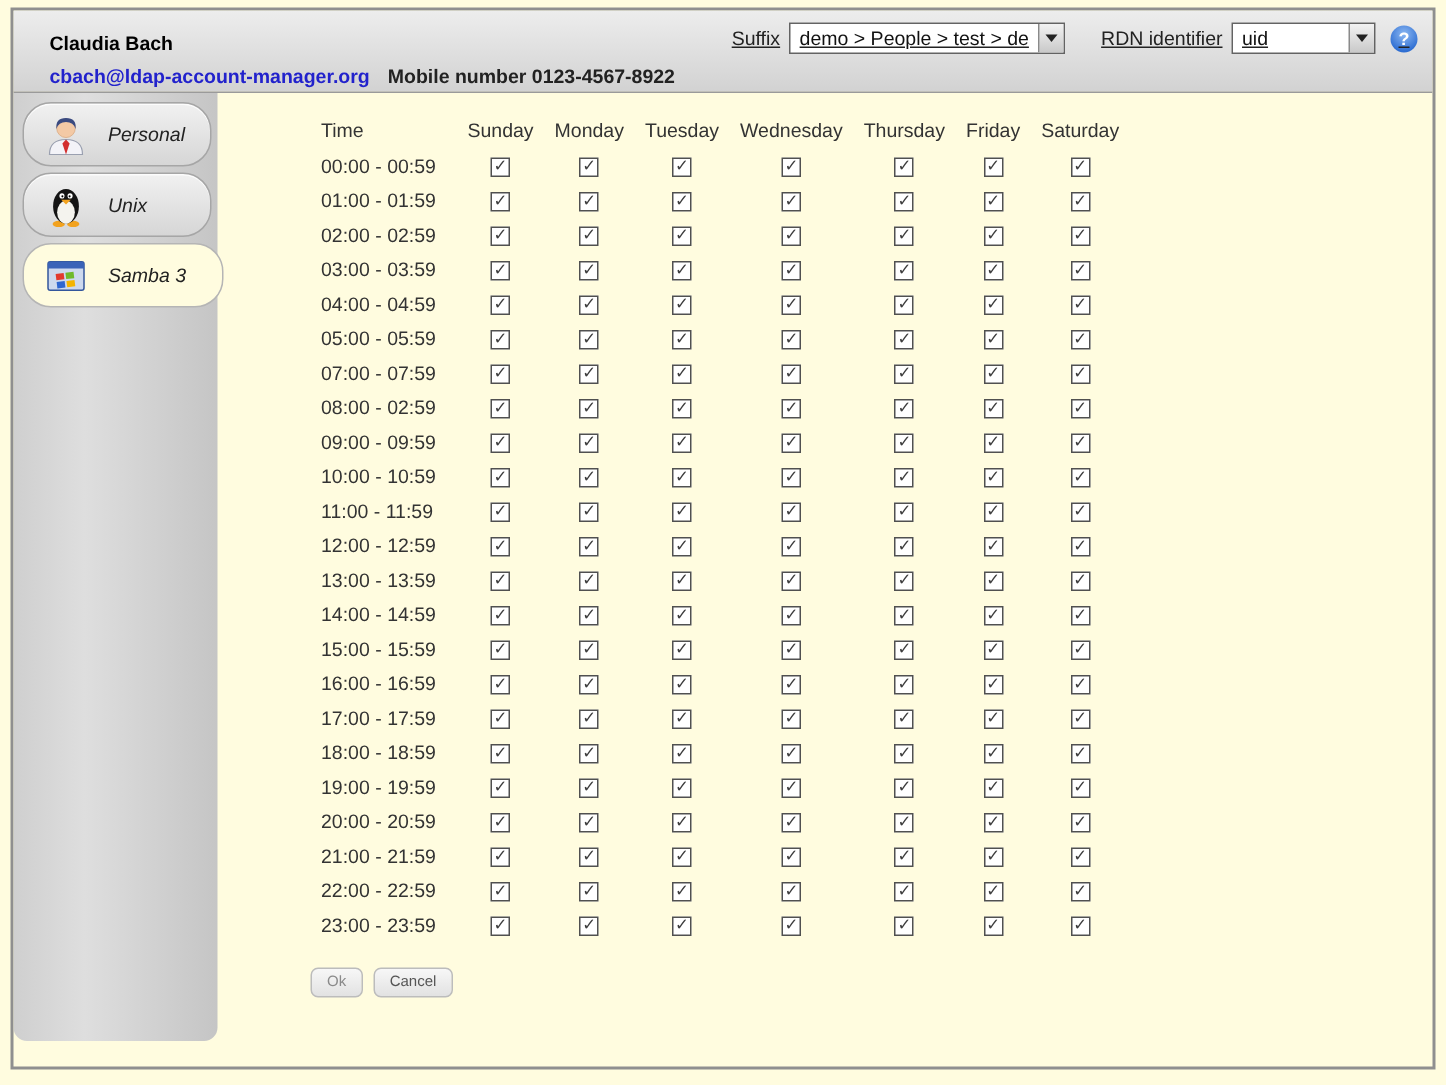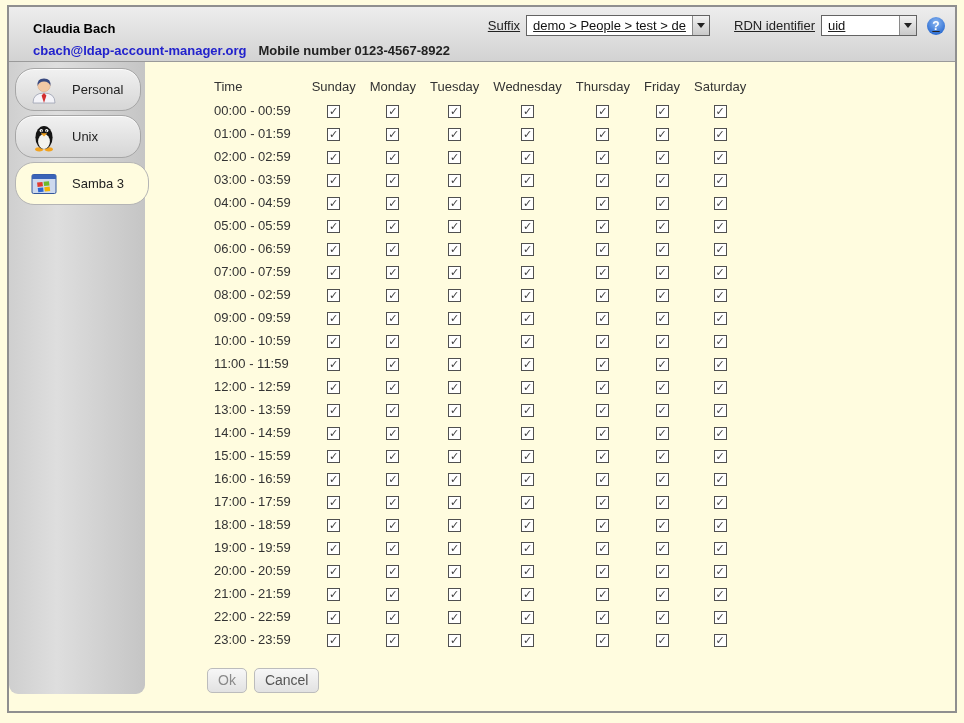--- a/index.html
+++ b/index.html
@@ -57,21 +57,21 @@
     background:linear-gradient(90deg,#cfcfcf,#dedede 35%,#c5c5c5);
     border-radius:0 0 9px 9px;
     padding:6px 0 0 5px;
   }
   .tab {
     height:43px; margin:0 4px 4px 1px;
     border:1px solid #a6a6a6; border-radius:19px;
     background:linear-gradient(#f1f1f1,#d6d6d6);
     box-shadow:inset 0 1px 0 rgba(255,255,255,.8);
     display:flex; align-items:center; gap:12px;
-    padding-left:12px; cursor:pointer; color:#222;
+    padding-left:12px; cursor:pointer; color:#222;font-style:italic;
   }
   .tab.active {
     background:#fffcdf;
     border-color:#b5b5b5;
     margin-right:-4px;
     box-shadow:none;
   }
   .tab svg { width:32px; height:32px; flex:0 0 32px; }
   
   .main { flex:1; padding:14px 0 0 22px;margin-left:40px; }
@@ -84,21 +84,21 @@
     background:#fff; border:1px solid #505050;
     position:relative; vertical-align:middle; cursor:pointer;
   }
   .cb.on::after {
     content:"\2713";
     position:absolute; left:0; top:-1px; width:11px;
     text-align:center; font-size:11px; line-height:13px; color:#3d3d3d;
   }
   .btnrow { margin-top:17px; display:flex; gap:7px; }
   .btn {
-    font-family:inherit; font-size:14px;
+    font-family:inherit; font-size:10px;
     padding:3px 10px 4px 10px;
     background:linear-gradient(#f7f7f7,#e2e2e2);
     border:1px solid #bcbcbc; border-radius:5px;
     cursor:pointer;
   }
   .btn-ok { color:#8a8a8a; }
   .btn-cancel { color:#555; }
 </style>
 </head>
 <body>
@@ -242,30 +242,20 @@
               <td class="time-col">05:00 - 05:59</td>
               <td><span class="cb on"></span></td>
               <td><span class="cb on"></span></td>
               <td><span class="cb on"></span></td>
               <td><span class="cb on"></span></td>
               <td><span class="cb on"></span></td>
               <td><span class="cb on"></span></td>
               <td><span class="cb on"></span></td>
             </tr>
             <tr>
-              <td class="time-col">06:00 - 06:59</td>
-              <td><span class="cb on"></span></td>
-              <td><span class="cb on"></span></td>
-              <td><span class="cb on"></span></td>
-              <td><span class="cb on"></span></td>
-              <td><span class="cb on"></span></td>
-              <td><span class="cb on"></span></td>
-              <td><span class="cb on"></span></td>
-            </tr>
-            <tr>
               <td class="time-col">07:00 - 07:59</td>
               <td><span class="cb on"></span></td>
               <td><span class="cb on"></span></td>
               <td><span class="cb on"></span></td>
               <td><span class="cb on"></span></td>
               <td><span class="cb on"></span></td>
               <td><span class="cb on"></span></td>
               <td><span class="cb on"></span></td>
             </tr>
             <tr>

